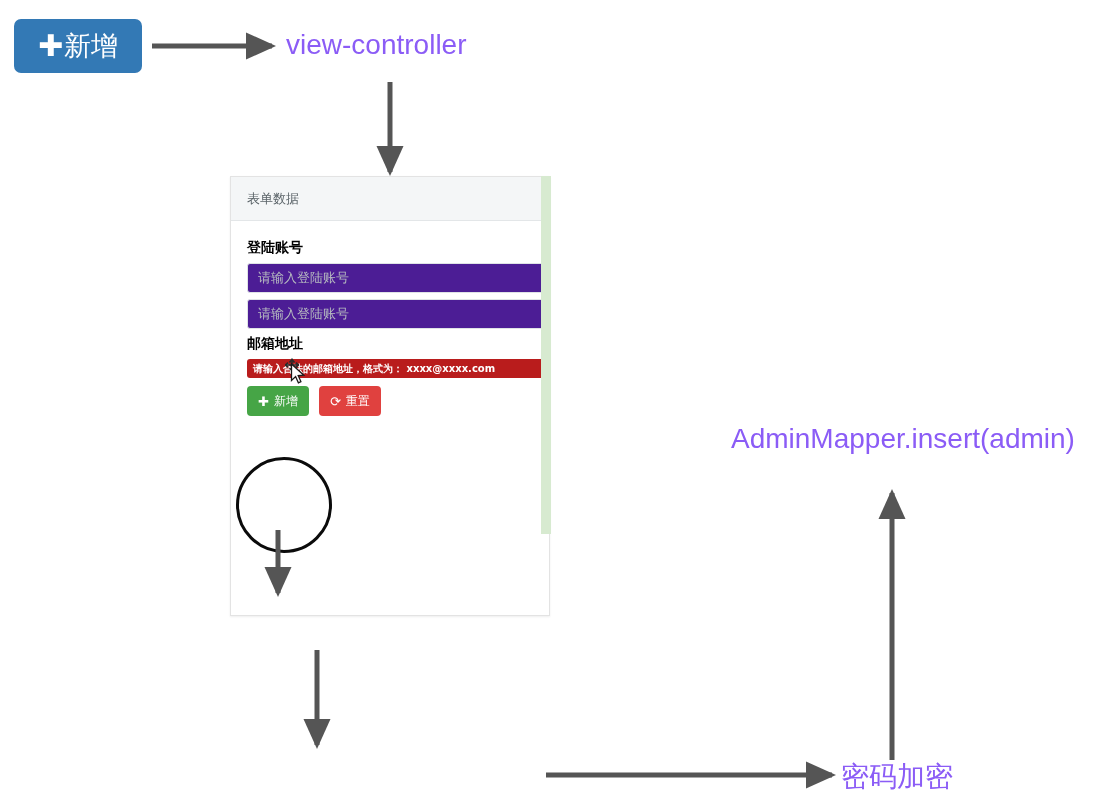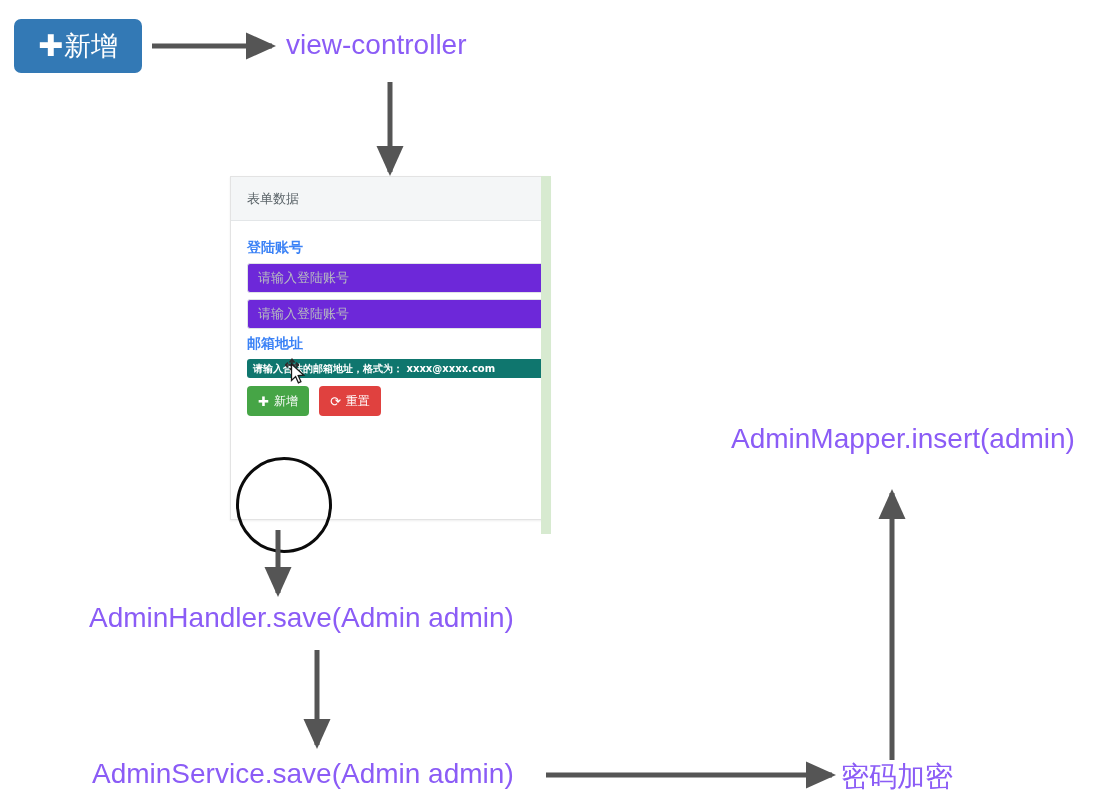--- a/index.html
+++ b/index.html
@@ -62,21 +62,21 @@
   #arrows {
     position: absolute;
     left: 0; top: 0;
     width: 1099px; height: 810px;
     pointer-events: none;
   }
 
   
   .card {
     left: 230px; top: 176px;
-    width: 320px; height: 344px;
+    width: 320px; height: 440px;
     background: #ffffff;
     border: 1px solid #e3e3e3;
     box-shadow: 0 1px 2px rgba(0,0,0,.07);
     overflow: hidden;
     box-sizing: border-box;
   }
   .card-header {
     height: 44px;
     background: #f4f6f7;
     border-bottom: 1px solid #e3e6e8;
@@ -90,45 +90,45 @@
     color: #5a6368;
     font-family: "DejaVu Sans", "Liberation Sans", sans-serif;
   }
   .card-body {
     padding: 12px 0 0 16px;
     box-sizing: border-box;
   }
   .field-label {
     font-size: 14px;
     font-weight: bold;
-    color: #3b82f6;
+    color: #000000;
     margin: 6px 0 6px 0;
     font-family: Liberation Sans, sans-serif;
   }
   .field-input {
     width: 330px;           
     height: 30px;
     border: 1px solid #dfe3e6;
     border-radius: 3px;
-    background: #6d28d9;
+    background: #4c1d95;
     display: flex;
     align-items: center;
     padding-left: 10px;
     box-sizing: border-box;
     margin-bottom: 6px;
   }
   .field-input .ph {
     font-size: 13px;
     color: #b7bcc0;
     font-family: "DejaVu Sans", "Liberation Sans", sans-serif;
   }
   .warn-bar {
     width: 300px;
     height: 19px;
-    background: #0f766e;
+    background: #b91c1c;
     border-radius: 3px;
     display: flex;
     align-items: center;
     padding-left: 6px;
     box-sizing: border-box;
     margin: 2px 0 8px 0;
   }
   .warn-bar .warn-text {
     font-size: 10px;
     font-weight: bold;
@@ -178,23 +178,21 @@
 
 <div id="canvas">
 
   <div class="abs blue-btn">
     <span class="plus">✚</span>
     <span class="blue-label">新增</span>
   </div>
 
   <div class="abs node-text" style="left:286px; top:29px;">view-controller</div>
 
-  <div class="abs node-text" style="left:89px; top:602px;">AdminHandler.save(Admin admin)</div>
-
-  <div class="abs node-text" style="left:92px; top:758px;">AdminService.save(Admin admin)</div>
+
 
   <div class="abs node-text" style="left:731px; top:423px;">AdminMapper.insert(admin)</div>
 
   <div class="abs node-text cjk" style="left:841px; top:758px;">密码加密</div>
 
   <div class="abs card">
 
     <div class="card-header">
       <span class="card-header-title">表单数据</span>
     </div>

